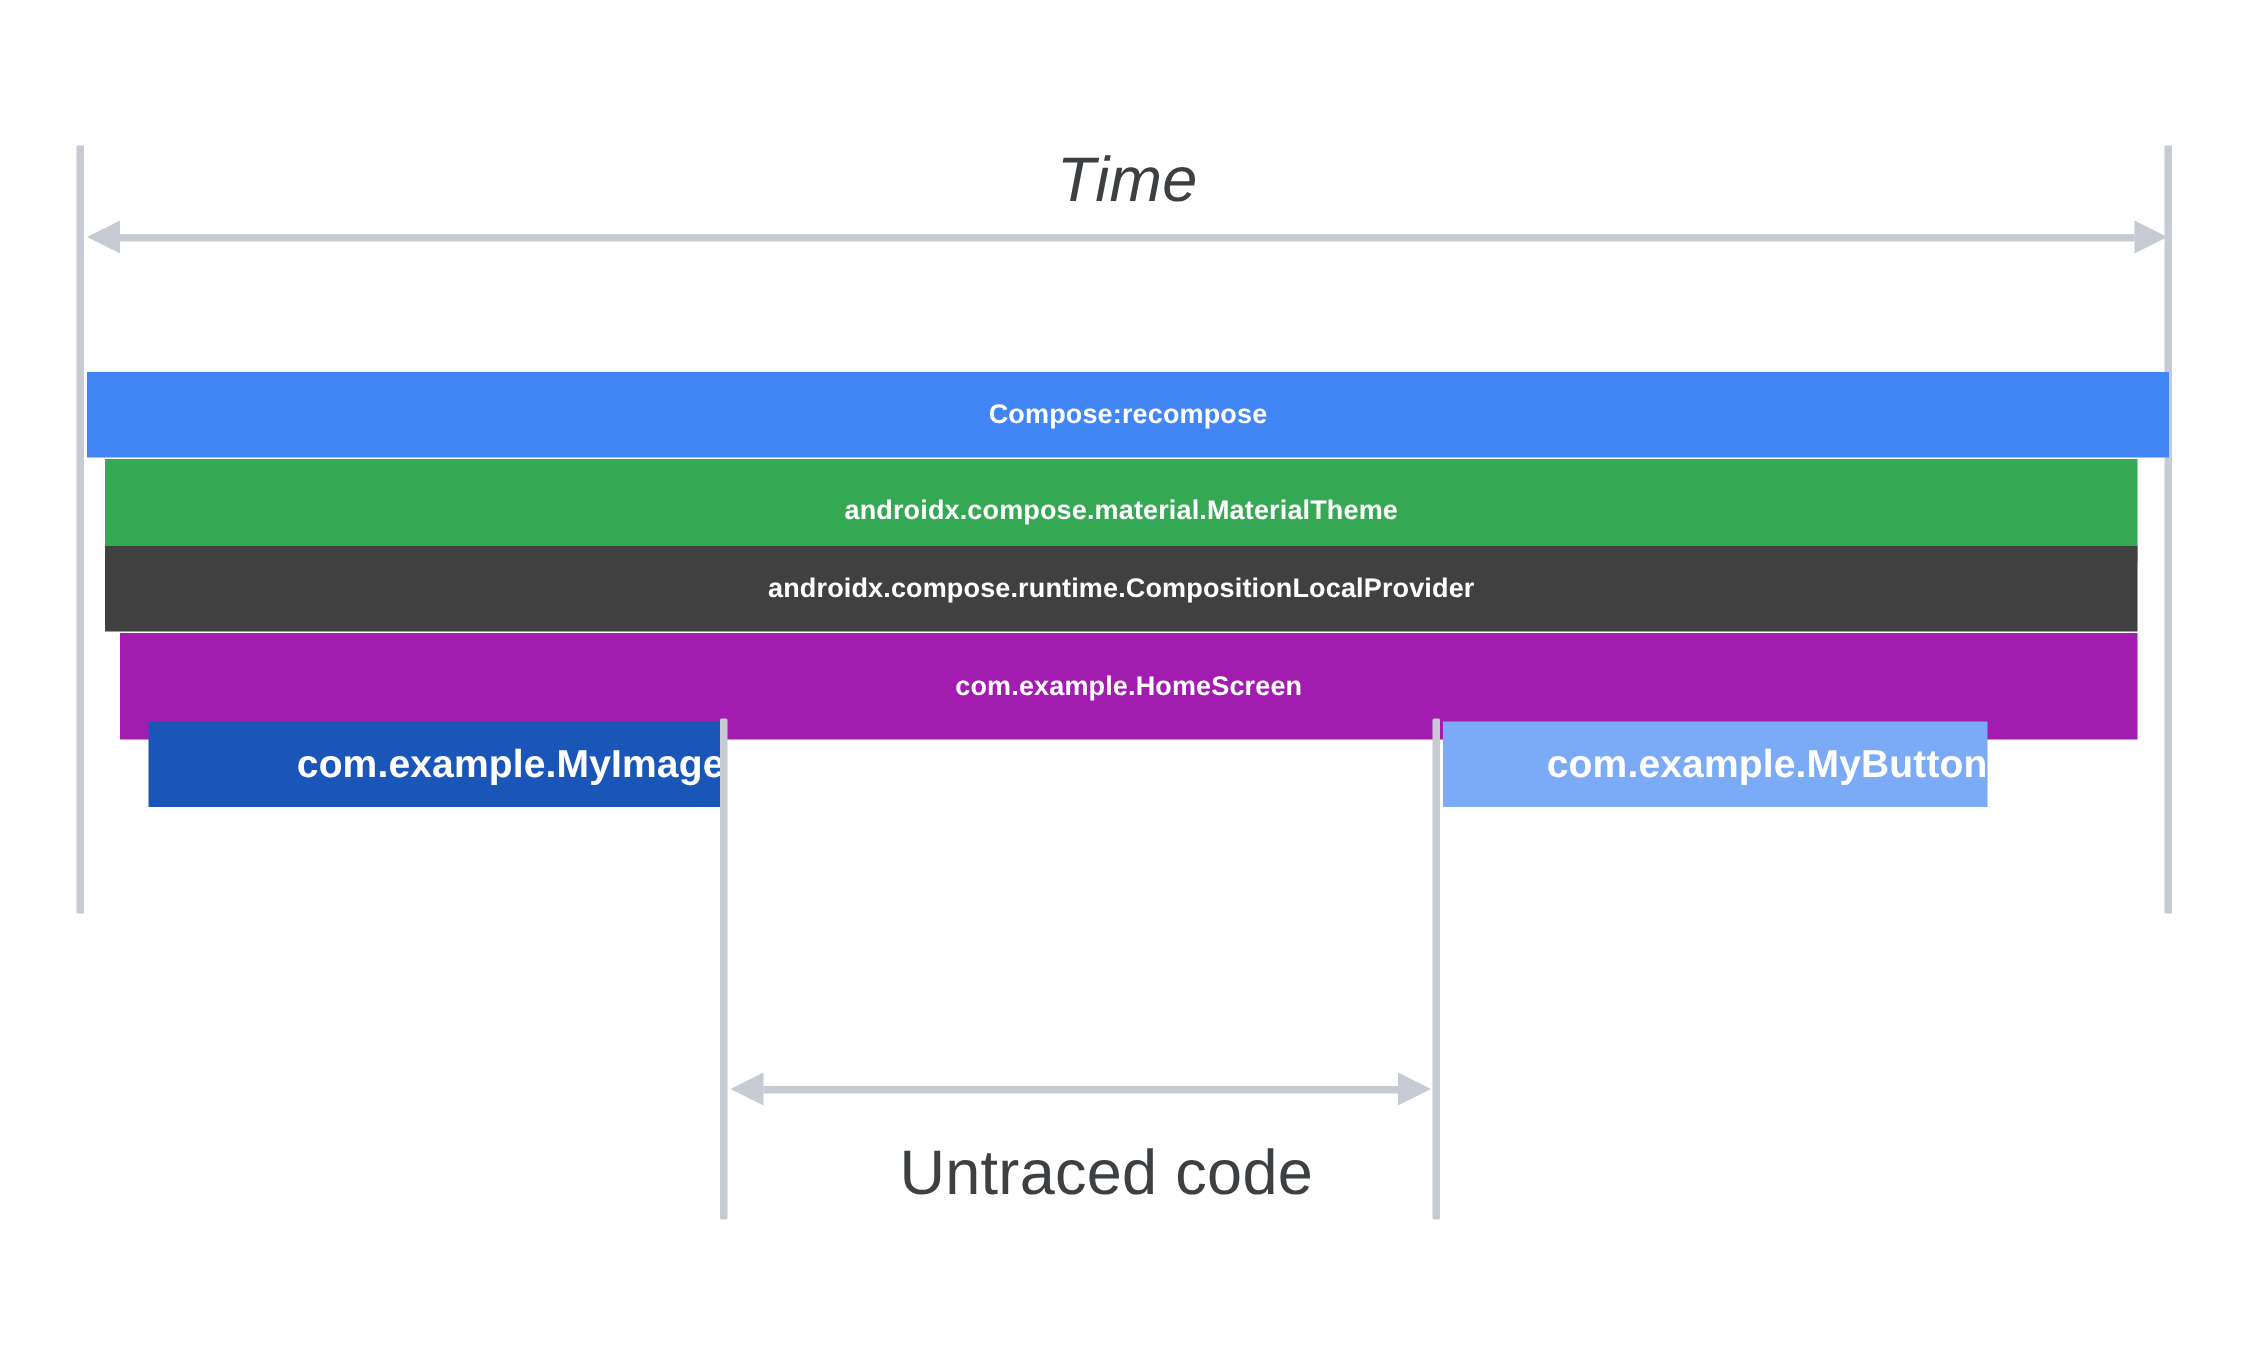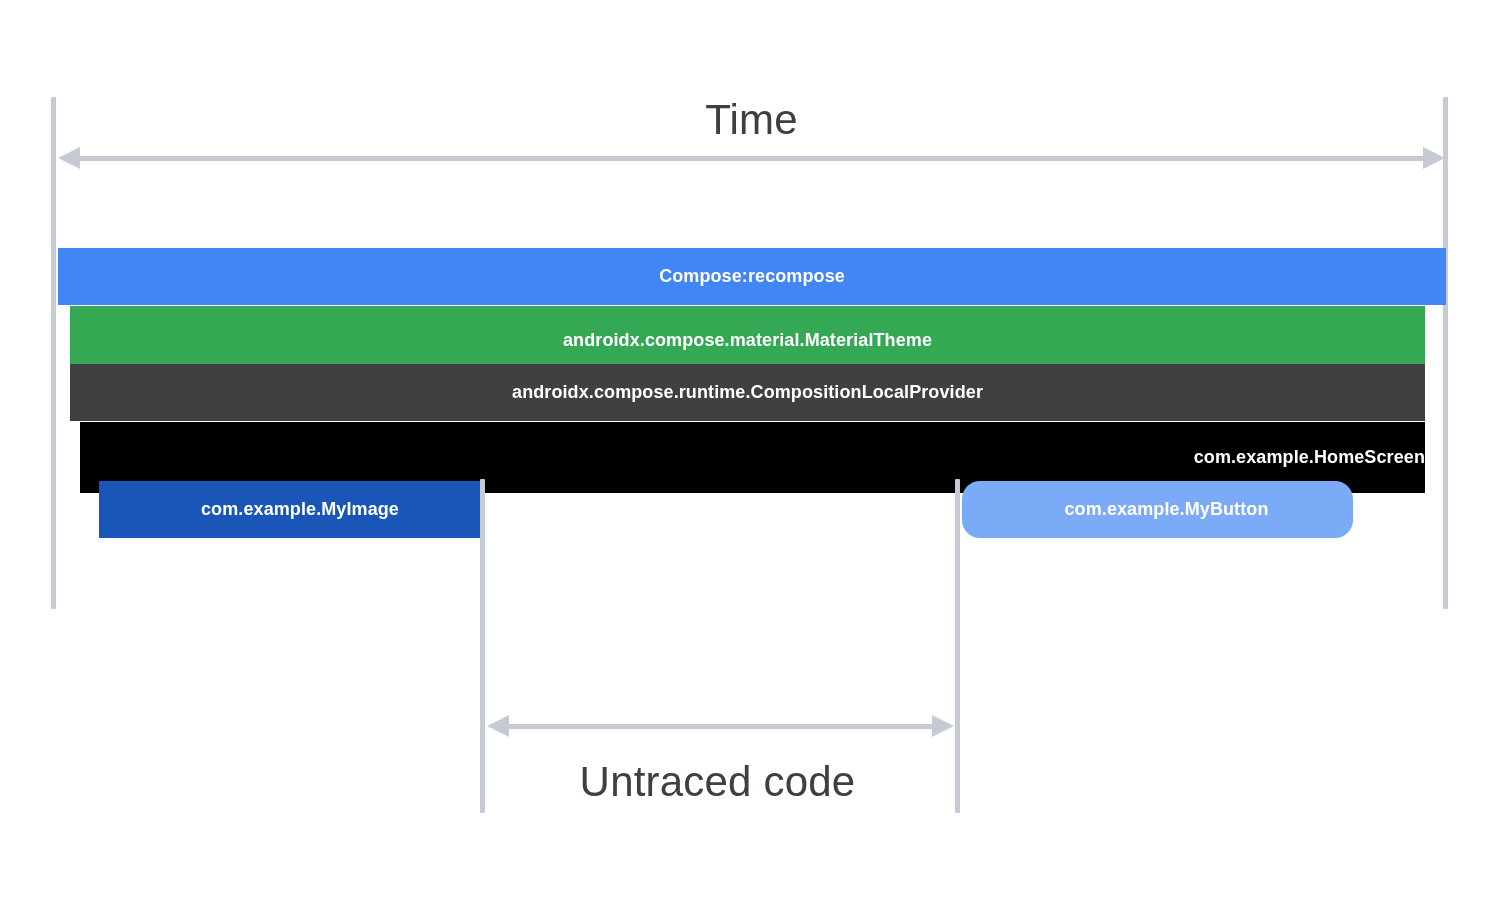--- a/index.html
+++ b/index.html
@@ -73,32 +73,32 @@
     align-items: center;
     justify-content: center;
     color: #ffffff;
     font-weight: bold;
     font-size: 18px;
     letter-spacing: 0.1px;
     white-space: nowrap;
     overflow: hidden;
   }
   .bar.leaf {
-    justify-content: center;
+    justify-content: flex-end;
     padding-left: 18px;
     box-sizing: border-box;
-    font-size: 18px;
+    font-size: 26px;
   }
 </style>
 </head>
 <body>
 
 <div id="canvas">
 
-  <div class="caption" id="time-caption" style="left:55px; top:96px; width:1393px;">Time</div>
+  <div class="caption" id="time-caption" style="left:55px; top:96px; width:1393px;font-style:italic;">Time</div>
 
   <div class="vrule" style="left:51px; top:97px; height:512px;"></div>
   <div class="vrule" style="left:1443px; top:97px; height:512px;"></div>
 
   <div class="arrow-row" style="left:58px; top:147px; width:1387px;">
     <div class="arrow-head left"></div>
     <div class="arrow-shaft"></div>
     <div class="arrow-head right"></div>
   </div>
 
@@ -107,36 +107,36 @@
   </div>
 
   <div class="bar" style="left:70px; top:306px; width:1355px; height:68px; background:#34a853;">
     <span>androidx.compose.material.MaterialTheme</span>
   </div>
 
   <div class="bar" style="left:70px; top:364px; width:1355px; height:57px; background:#404040;">
     <span>androidx.compose.runtime.CompositionLocalProvider</span>
   </div>
 
-  <div class="bar" style="left:80px; top:422px; width:1345px; height:71px; background:#000000;justify-content:flex-end;">
+  <div class="bar" style="left:80px; top:422px; width:1345px; height:71px; background:#a21caf;">
     <span>com.example.HomeScreen</span>
   </div>
 
   <div class="bar leaf" style="left:99px; top:481px; width:384px; height:57px; background:#1a56b8;">
     <span>com.example.MyImage</span>
   </div>
 
-  <div class="bar leaf" style="left:962px; top:481px; width:391px; height:57px; background:#7baaf7;border-radius:18px;">
+  <div class="bar leaf" style="left:962px; top:481px; width:363px; height:57px; background:#7baaf7;">
     <span>com.example.MyButton</span>
   </div>
 
   <div class="vrule" style="left:480px; top:479px; height:334px;"></div>
   <div class="vrule" style="left:955px; top:479px; height:334px;"></div>
 
   <div class="arrow-row" style="left:487px; top:715px; width:467px;">
     <div class="arrow-head left"></div>
     <div class="arrow-shaft"></div>
     <div class="arrow-head right"></div>
   </div>
 
-  <div class="caption" id="untraced-caption" style="left:480px; top:758px; width:475px;">Untraced code</div>
+  <div class="caption" id="untraced-caption" style="left:500px; top:758px; width:475px;">Untraced code</div>
 
 </div>
 
 </body></html>

